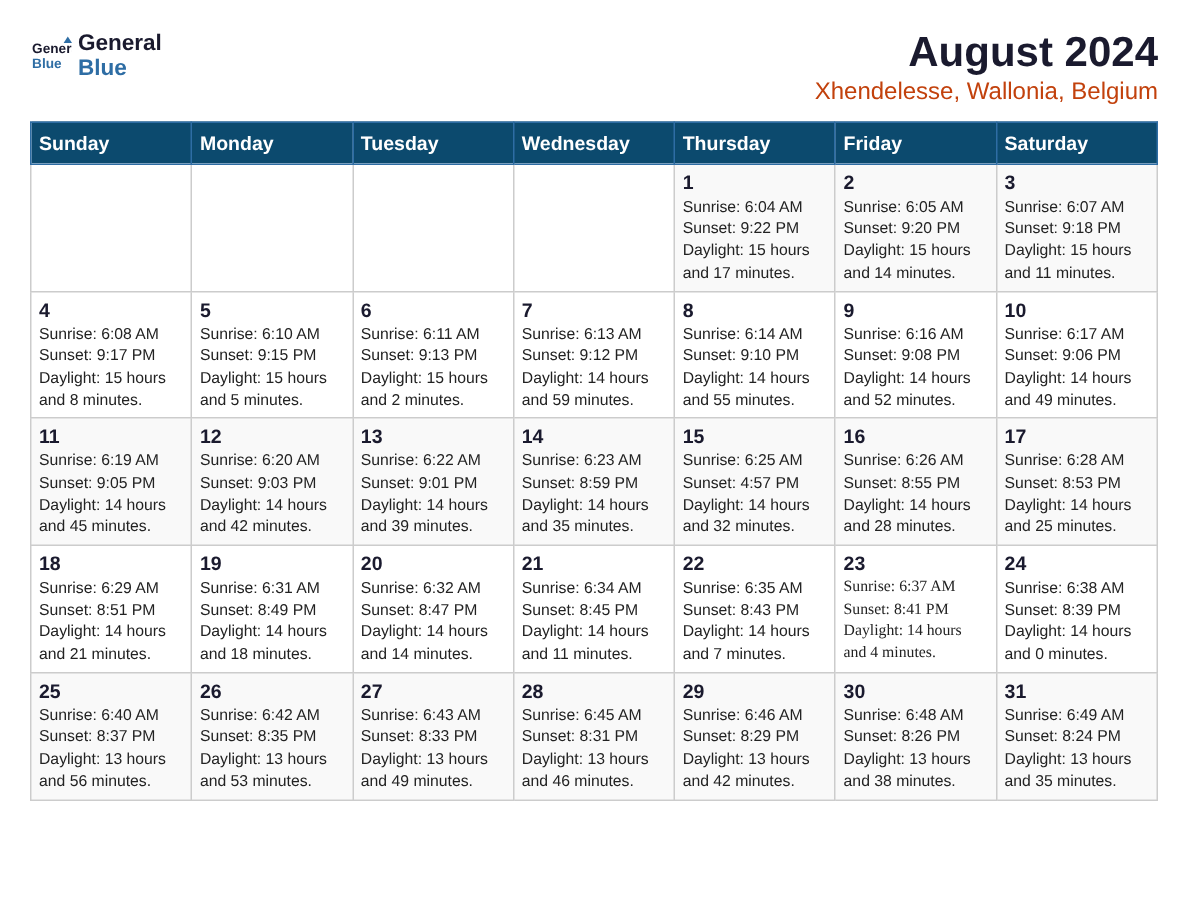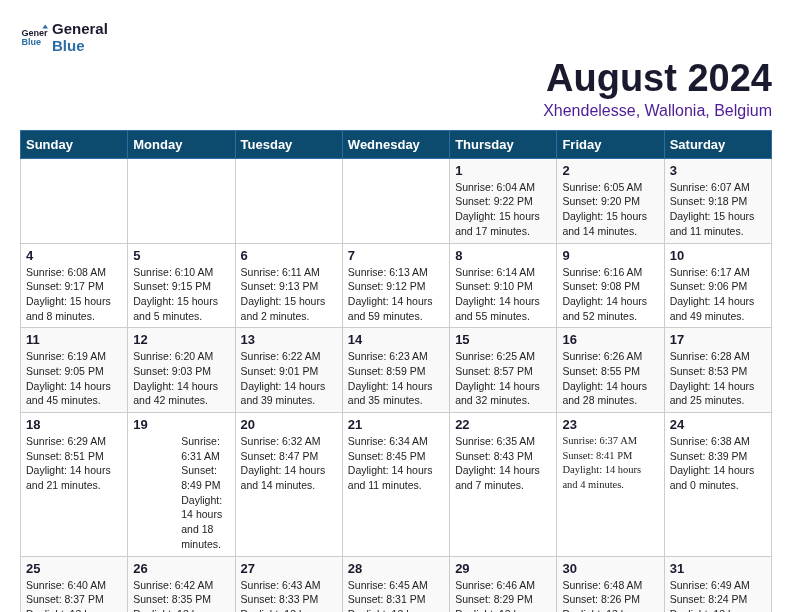--- a/index.html
+++ b/index.html
@@ -22,29 +22,28 @@
       gap: 4px;
     }
     .logo-icon {
       width: 28px;
       height: 28px;
     }
     .title-block {
       text-align: right;
     }
     .main-title {
-      font-size: 38px;
+      font-size: 28px;
       font-weight: bold;
       color: #1a1a2e;
       line-height: 1.1;
-      margin-top: 38px;
     }
     .subtitle {
       font-size: 16px;
-      color: #4c1d95;
+      color: #c2410c;
       margin-top: 2px;
     }
     table {
       width: 100%;
       border-collapse: collapse;
       font-size: 11px;
     }
     thead tr th {
       background-color: #0c4a6e;
       color: #fff;
@@ -204,21 +203,21 @@
         </td>
         <td>
           <span class="day-num">14</span>
           <div class="day-info" style="white-space: pre-line;">Sunrise: 6:23 AM
 Sunset: 8:59 PM
 Daylight: 14 hours and 35 minutes.</div>
         </td>
         <td>
           <span class="day-num">15</span>
           <div class="day-info" style="white-space: pre-line;">Sunrise: 6:25 AM
-Sunset: 8:57 PM
+Sunset: 4:57 PM
 Daylight: 14 hours and 32 minutes.</div>
         </td>
         <td>
           <span class="day-num">16</span>
           <div class="day-info" style="white-space: pre-line;">Sunrise: 6:26 AM
 Sunset: 8:55 PM
 Daylight: 14 hours and 28 minutes.</div>
         </td>
         <td>
           <span class="day-num">17</span>
@@ -229,21 +228,21 @@
       </tr>
       <tr>
         <td>
           <span class="day-num">18</span>
           <div class="day-info" style="white-space: pre-line;">Sunrise: 6:29 AM
 Sunset: 8:51 PM
 Daylight: 14 hours and 21 minutes.</div>
         </td>
         <td>
           <span class="day-num">19</span>
-          <div class="day-info" style="white-space: pre-line; margin-left: 48px;">Sunrise: 6:31 AM
+          <div class="day-info" style="white-space: pre-line;">Sunrise: 6:31 AM
 Sunset: 8:49 PM
 Daylight: 14 hours and 18 minutes.</div>
         </td>
         <td>
           <span class="day-num">20</span>
           <div class="day-info" style="white-space: pre-line;">Sunrise: 6:32 AM
 Sunset: 8:47 PM
 Daylight: 14 hours and 14 minutes.</div>
         </td>
         <td>

